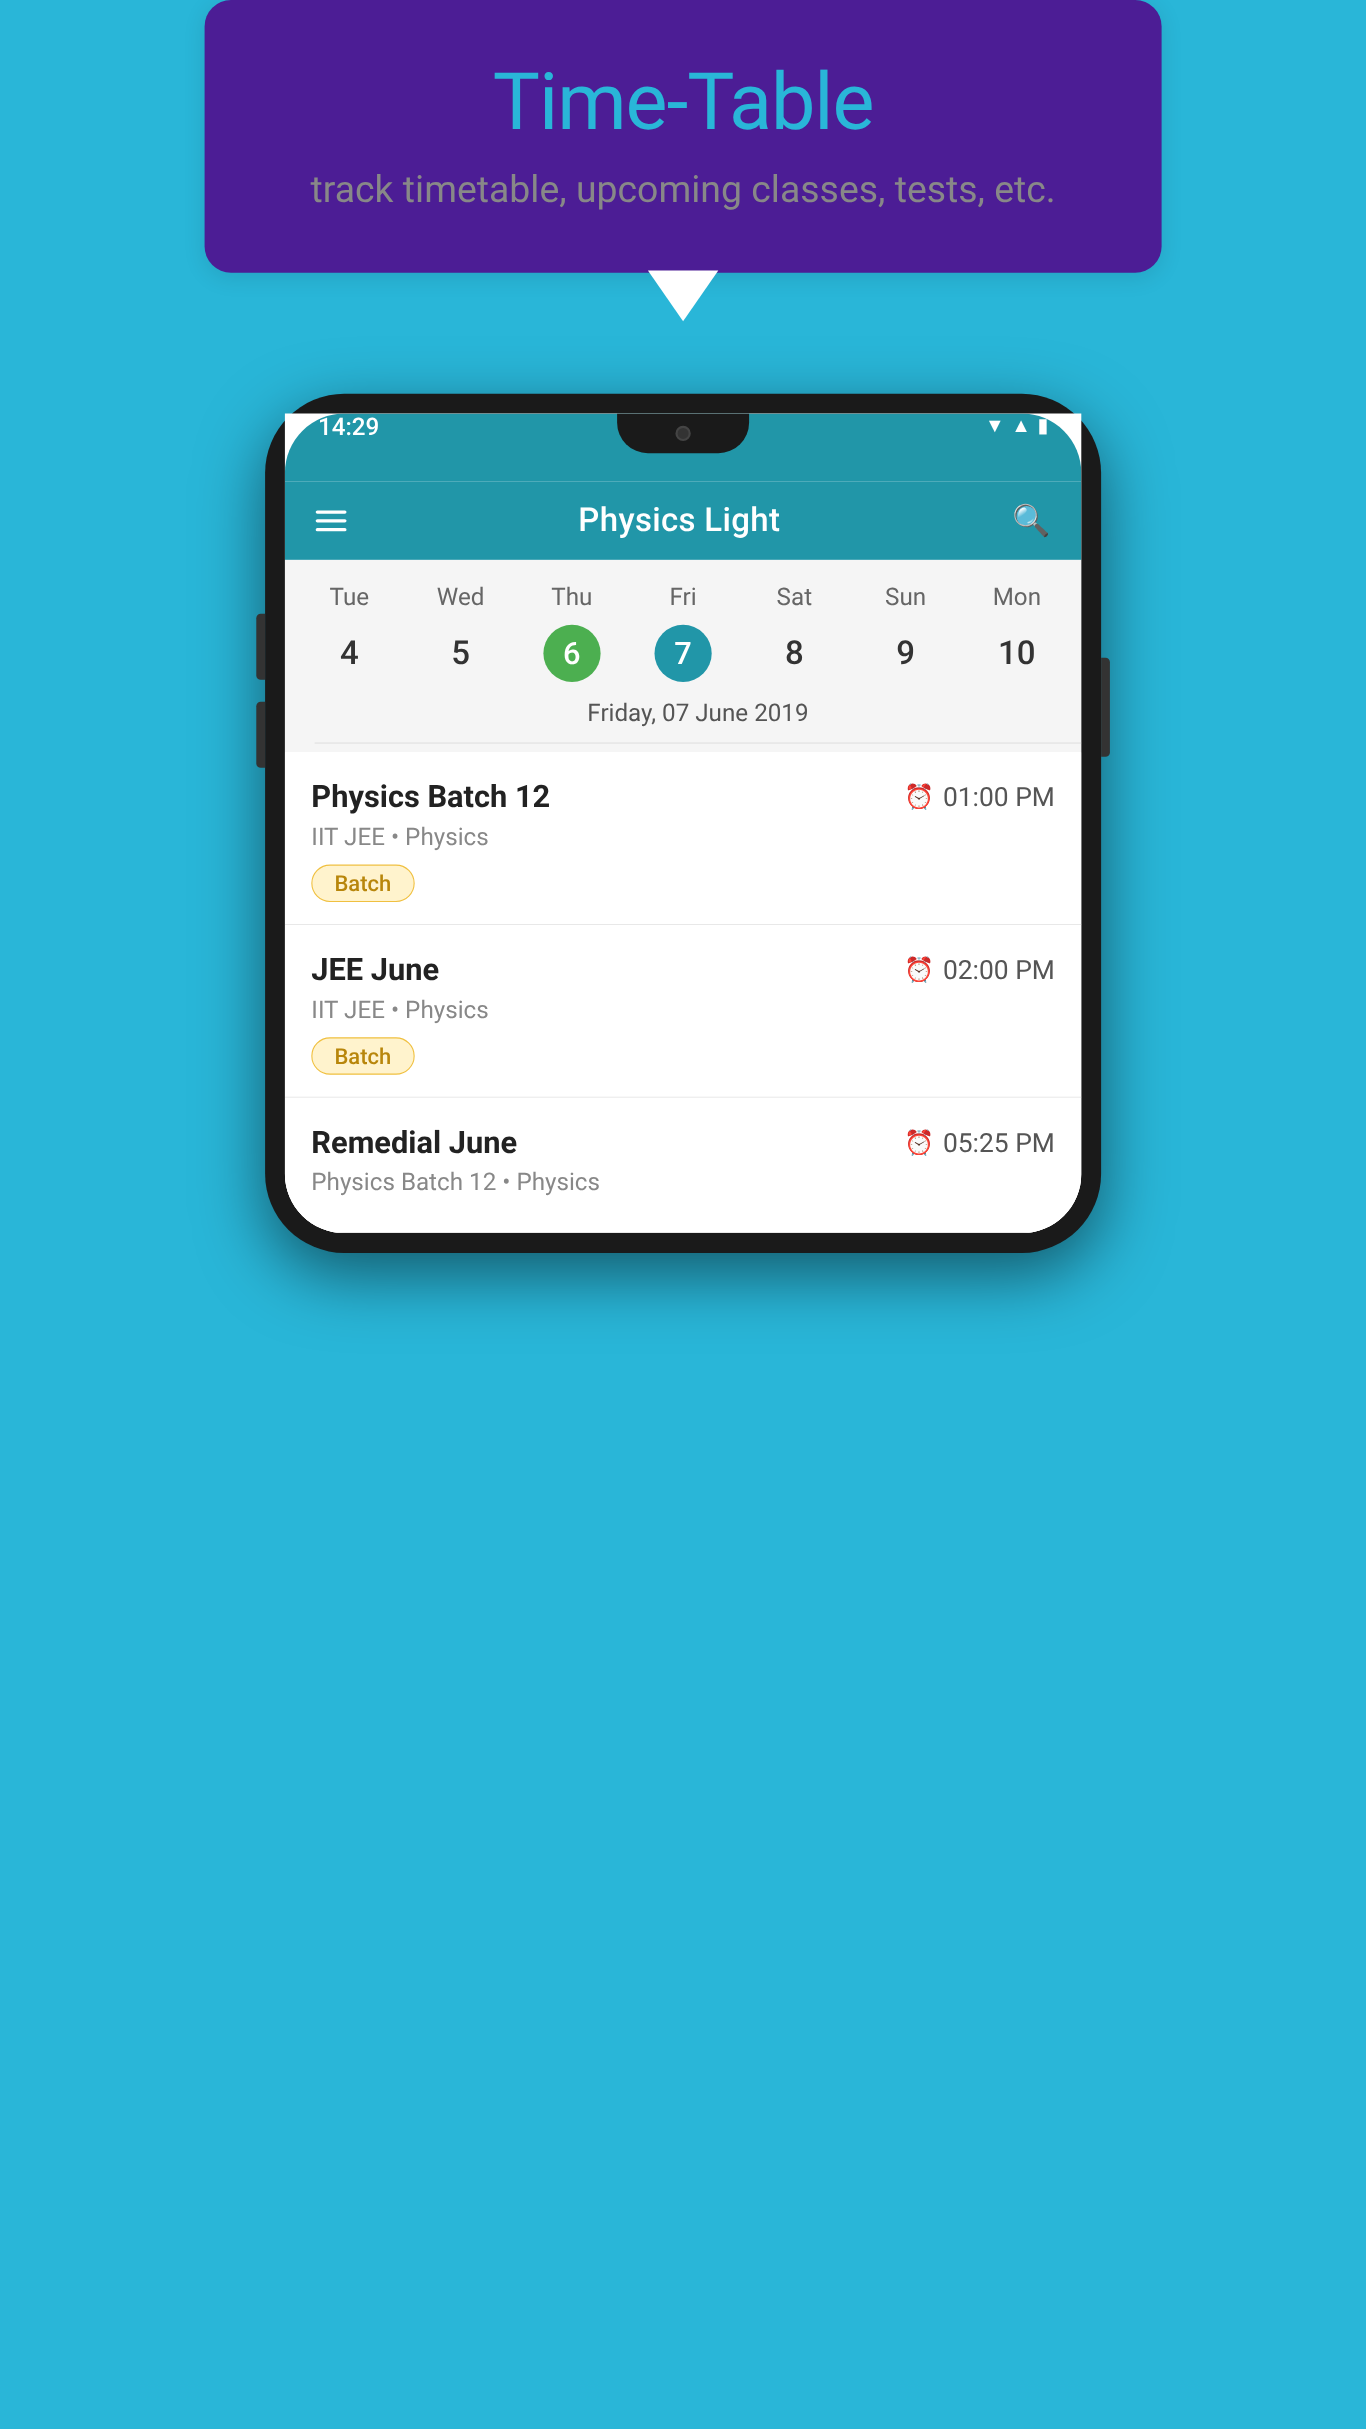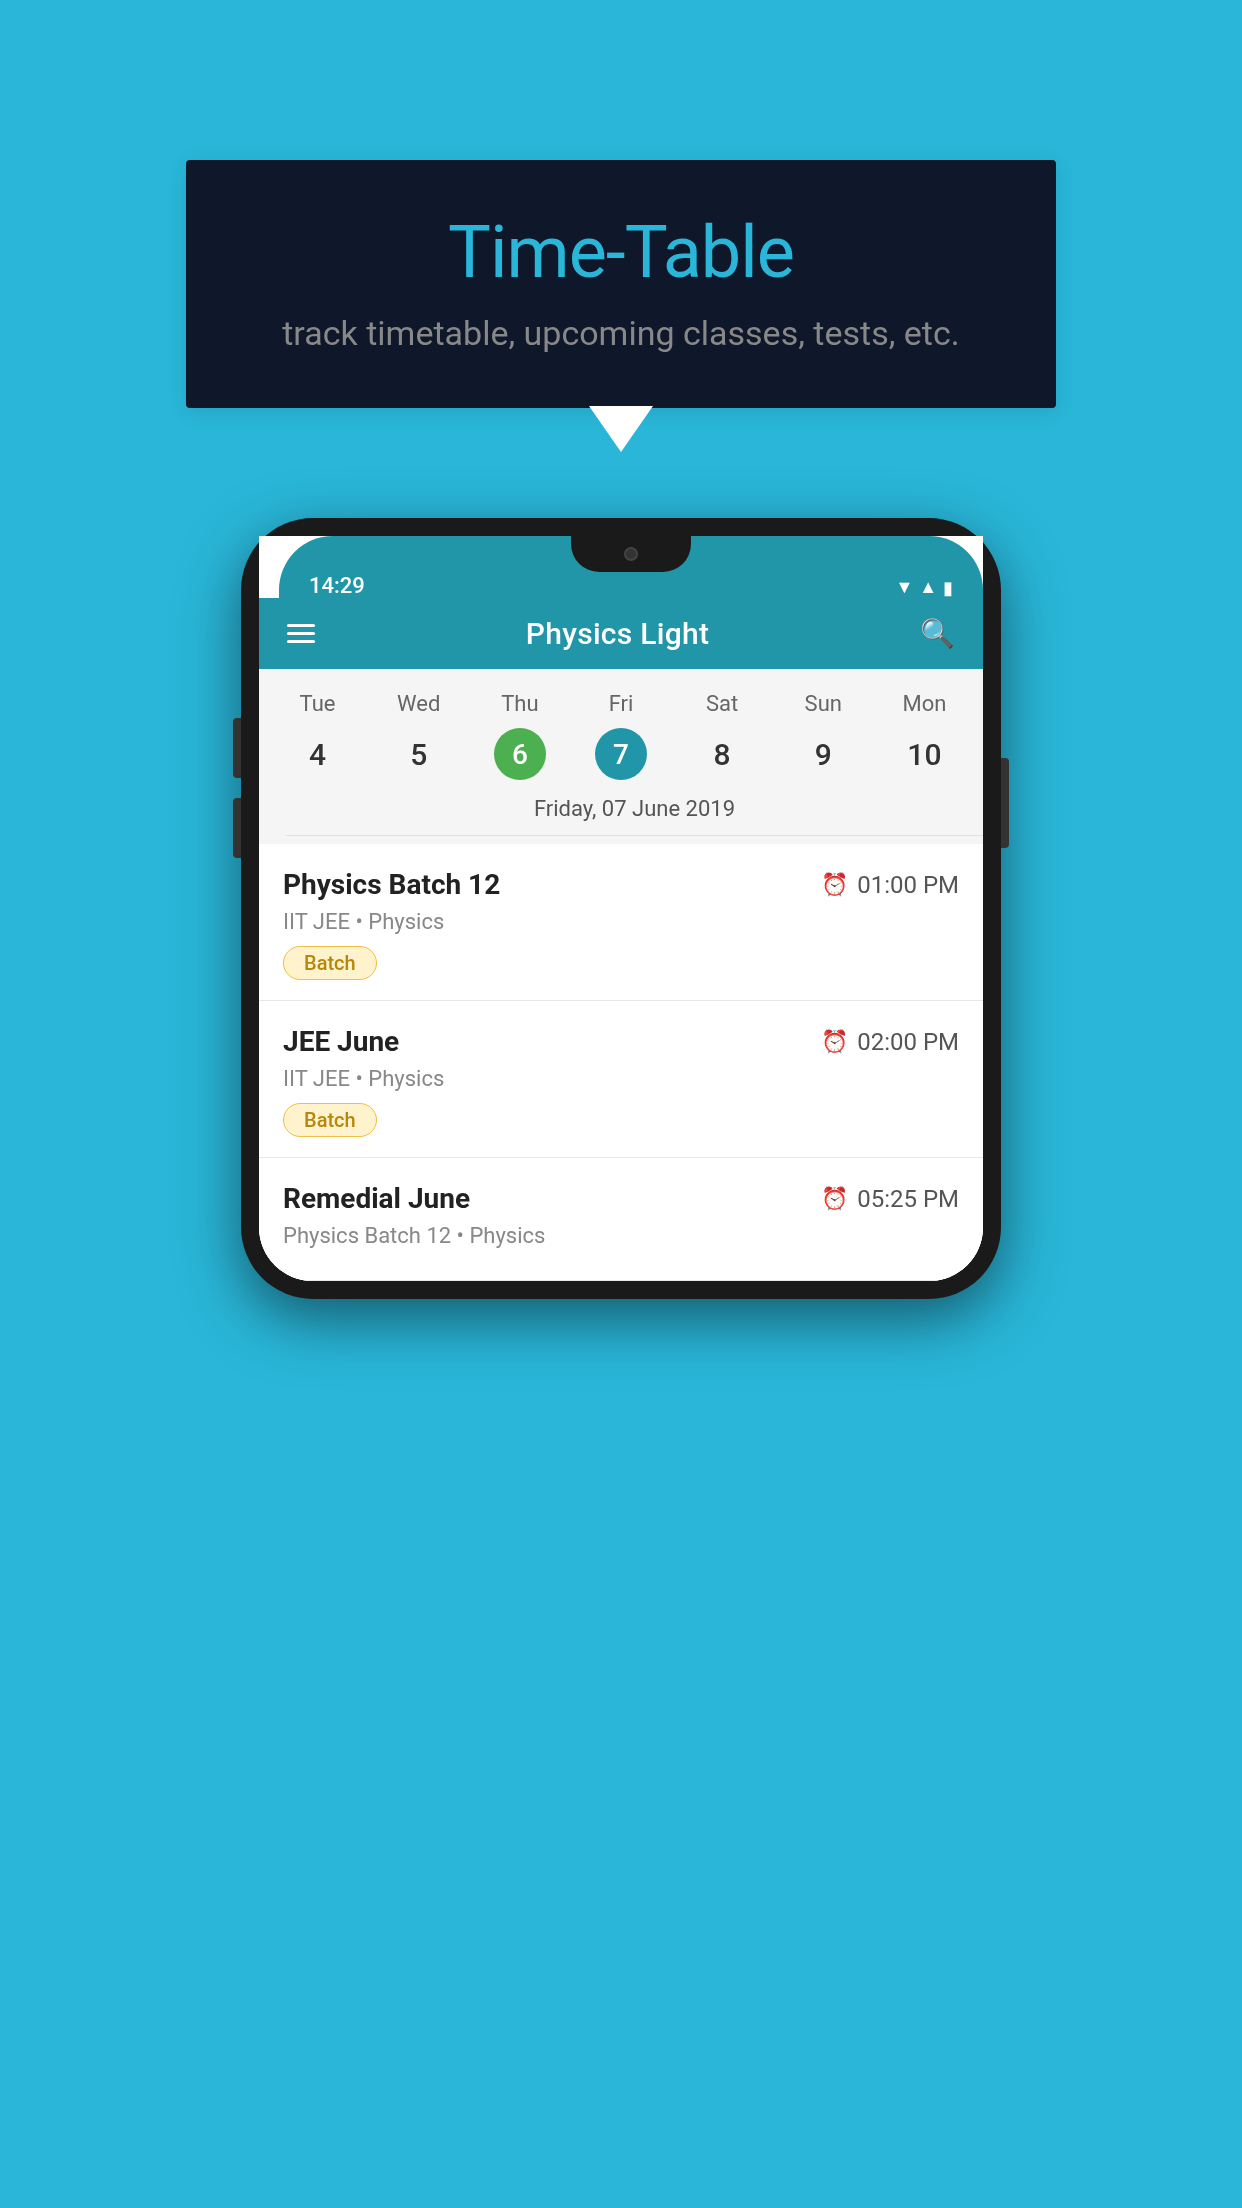--- a/index.html
+++ b/index.html
@@ -12,25 +12,24 @@
       display: flex;
       flex-direction: column;
       align-items: center;
       font-family: 'Roboto', Arial, sans-serif;
       overflow: hidden;
       position: relative;
     }
 
     
     .speech-bubble {
-      background: #0f172a;
-      border-radius: 4px;
+      background: #4c1d95;
+      border-radius: 24px;
       padding: 50px 60px 55px;
       width: 870px;
-      margin-top: 160px;
       text-align: center;
       position: relative;
       box-shadow: 0 4px 20px rgba(0,0,0,0.1);
     }
 
     .speech-bubble::after {
       content: '';
       position: absolute;
       bottom: -44px;
       left: 50%;
@@ -71,25 +70,24 @@
       box-shadow: 0 20px 60px rgba(0,0,0,0.5);
       position: relative;
     }
 
     
     .phone-top-bar {
       background: #2196A8;
       border-radius: 54px 54px 0 0;
       height: 62px;
       display: flex;
-      align-items: flex-end;
+      align-items: flex-start;
       justify-content: space-between;
       padding: 0 30px;
       position: relative;
-      margin-left: 20px;
     }
 
     .phone-time {
       color: white;
       font-size: 22px;
       font-weight: 500;
     }
 
     .phone-notch {
       position: absolute;

